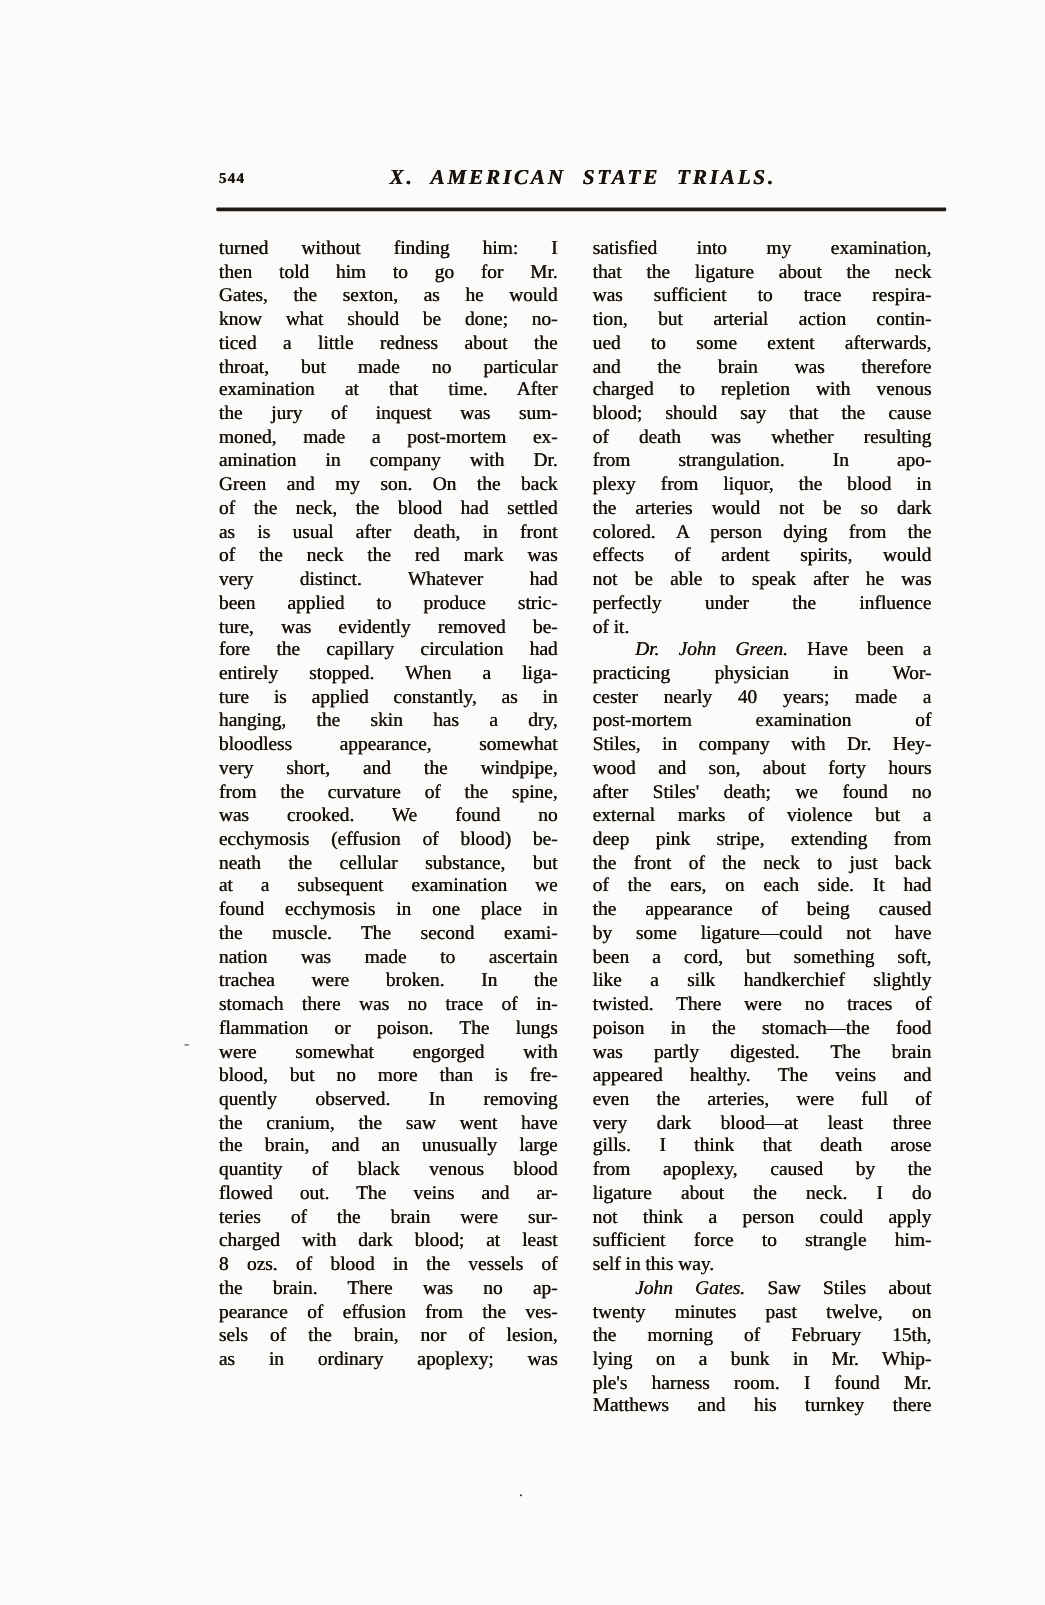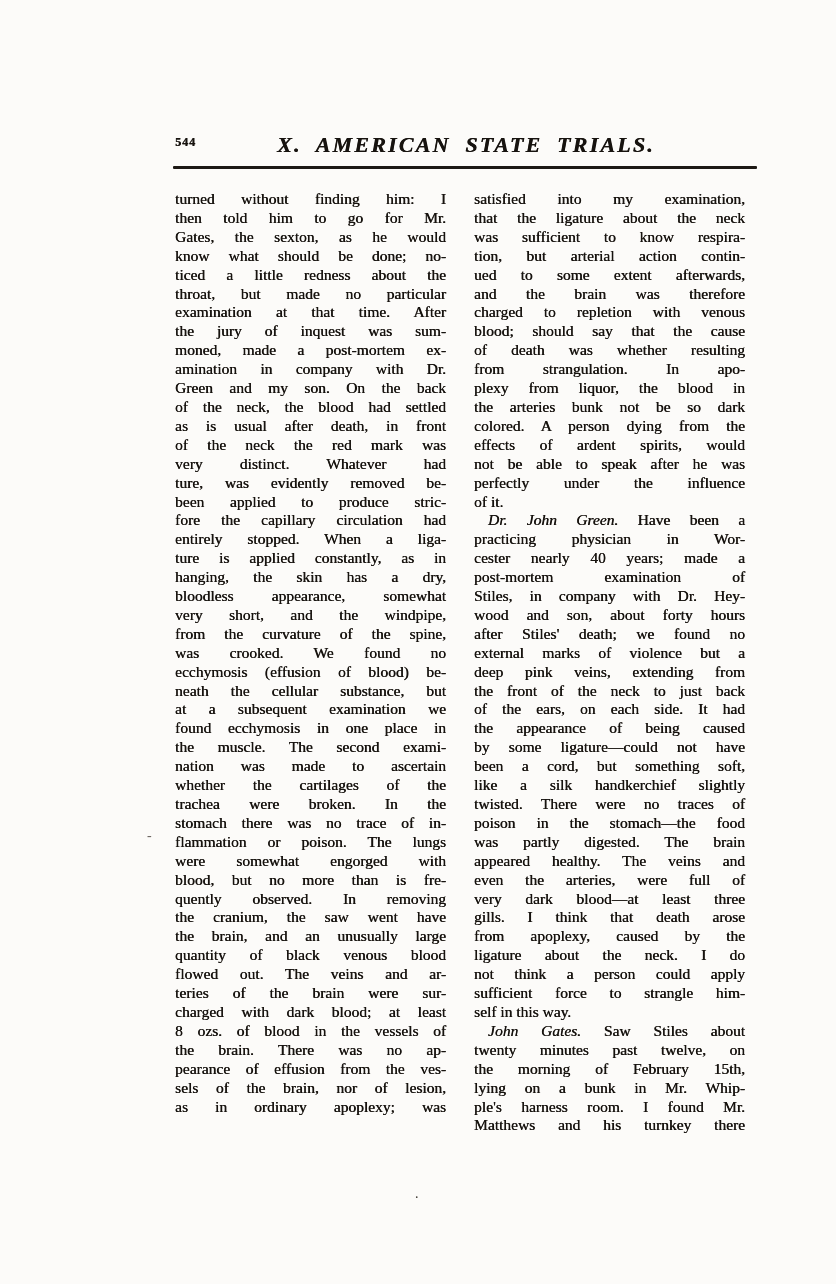--- a/index.html
+++ b/index.html
@@ -20,21 +20,21 @@
     left: 175px; top: 132px; width: 582px; height: 30px;
   }
   .pagenum {
     position: absolute; left: 0; top: 3px;
     font-size: 12px; font-weight: bold;
     letter-spacing: 1px;
     text-shadow: 0.4px 0 0 currentColor;
   }
   .title {
     display: block; text-align: center;
-    font-size: 22px; font-weight: bold; font-style: italic;
+    font-size: 17px; font-weight: bold; font-style: italic;
     letter-spacing: 2.2px; word-spacing: 7px;
     text-shadow: 0.4px 0 0 currentColor;
   }
   .rule {
     position: absolute; left: 173px; top: 166px;
     width: 584px; height: 3px;
     background: #1d1915;
     border-radius: 1px;
   }
   .columns {
@@ -45,21 +45,21 @@
   .line {
     font-size: 15.5px;
     line-height: 18.9px;
     text-align: justify;
     text-align-last: justify;
     text-shadow: 0.35px 0 0 currentColor;
     white-space: normal;
   }
   .line.end { text-align-last: left; }
   .ind { display: inline-block; width: 14px; }
-  .line i { font-style: italic; }
+  .line i { font-style: italic; margin-left: 20px; }
   .margin-dash {
     position: absolute; left: 147px; top: 828px;
     font-size: 14px; color: #6b6560;
   }
   .bottom-dot {
     position: absolute; left: 415px; top: 1186px;
     font-size: 14px; color: #3a352f;
   }
 </style>
 </head>
@@ -81,37 +81,36 @@
         <div class="line">throat, but made no particular</div>
         <div class="line">examination at that time. After</div>
         <div class="line">the jury of inquest was sum-</div>
         <div class="line">moned, made a post-mortem ex-</div>
         <div class="line">amination in company with Dr.</div>
         <div class="line">Green and my son. On the back</div>
         <div class="line">of the neck, the blood had settled</div>
         <div class="line">as is usual after death, in front</div>
         <div class="line">of the neck the red mark was</div>
         <div class="line">very distinct. Whatever had</div>
+        <div class="line">been applied to produce stric-</div>
         <div class="line">ture, was evidently removed be-</div>
-        <div class="line">been applied to produce stric-</div>
         <div class="line">fore the capillary circulation had</div>
         <div class="line">entirely stopped. When a liga-</div>
         <div class="line">ture is applied constantly, as in</div>
         <div class="line">hanging, the skin has a dry,</div>
         <div class="line">bloodless appearance, somewhat</div>
         <div class="line">very short, and the windpipe,</div>
         <div class="line">from the curvature of the spine,</div>
         <div class="line">was crooked. We found no</div>
         <div class="line">ecchymosis (effusion of blood) be-</div>
         <div class="line">neath the cellular substance, but</div>
         <div class="line">at a subsequent examination we</div>
         <div class="line">found ecchymosis in one place in</div>
         <div class="line">the muscle. The second exami-</div>
         <div class="line">nation was made to ascertain</div>
-        <div class="line">whether the cartilages of the</div>
         <div class="line">trachea were broken. In the</div>
         <div class="line">stomach there was no trace of in-</div>
         <div class="line">flammation or poison. The lungs</div>
         <div class="line">were somewhat engorged with</div>
         <div class="line">blood, but no more than is fre-</div>
         <div class="line">quently observed. In removing</div>
         <div class="line">the cranium, the saw went have</div>
         <div class="line">the brain, and an unusually large</div>
         <div class="line">quantity of black venous blood</div>
         <div class="line">flowed out. The veins and ar-</div>
@@ -119,44 +118,44 @@
         <div class="line">charged with dark blood; at least</div>
         <div class="line">8 ozs. of blood in the vessels of</div>
         <div class="line">the brain. There was no ap-</div>
         <div class="line">pearance of effusion from the ves-</div>
         <div class="line">sels of the brain, nor of lesion,</div>
         <div class="line">as in ordinary apoplexy; was</div>
       </div>
     <div class="col">
         <div class="line">satisfied into my examination,</div>
         <div class="line">that the ligature about the neck</div>
-        <div class="line">was sufficient to know respira-</div>
+        <div class="line">was sufficient to trace respira-</div>
         <div class="line">tion, but arterial action contin-</div>
         <div class="line">ued to some extent afterwards,</div>
         <div class="line">and the brain was therefore</div>
         <div class="line">charged to repletion with venous</div>
         <div class="line">blood; should say that the cause</div>
         <div class="line">of death was whether resulting</div>
         <div class="line">from strangulation. In apo-</div>
         <div class="line">plexy from liquor, the blood in</div>
-        <div class="line">the arteries bunk not be so dark</div>
+        <div class="line">the arteries would not be so dark</div>
         <div class="line">colored. A person dying from the</div>
         <div class="line">effects of ardent spirits, would</div>
         <div class="line">not be able to speak after he was</div>
         <div class="line">perfectly under the influence</div>
         <div class="line end">of it.</div>
         <div class="line"><span class="ind"></span><i>Dr. John Green.</i> Have been a</div>
         <div class="line">practicing physician in Wor-</div>
         <div class="line">cester nearly 40 years; made a</div>
         <div class="line">post-mortem examination of</div>
         <div class="line">Stiles, in company with Dr. Hey-</div>
         <div class="line">wood and son, about forty hours</div>
         <div class="line">after Stiles' death; we found no</div>
         <div class="line">external marks of violence but a</div>
-        <div class="line">deep pink veins, extending from</div>
+        <div class="line">deep pink stripe, extending from</div>
         <div class="line">the front of the neck to just back</div>
         <div class="line">of the ears, on each side. It had</div>
         <div class="line">the appearance of being caused</div>
         <div class="line">by some ligature—could not have</div>
         <div class="line">been a cord, but something soft,</div>
         <div class="line">like a silk handkerchief slightly</div>
         <div class="line">twisted. There were no traces of</div>
         <div class="line">poison in the stomach—the food</div>
         <div class="line">was partly digested. The brain</div>
         <div class="line">appeared healthy. The veins and</div>

